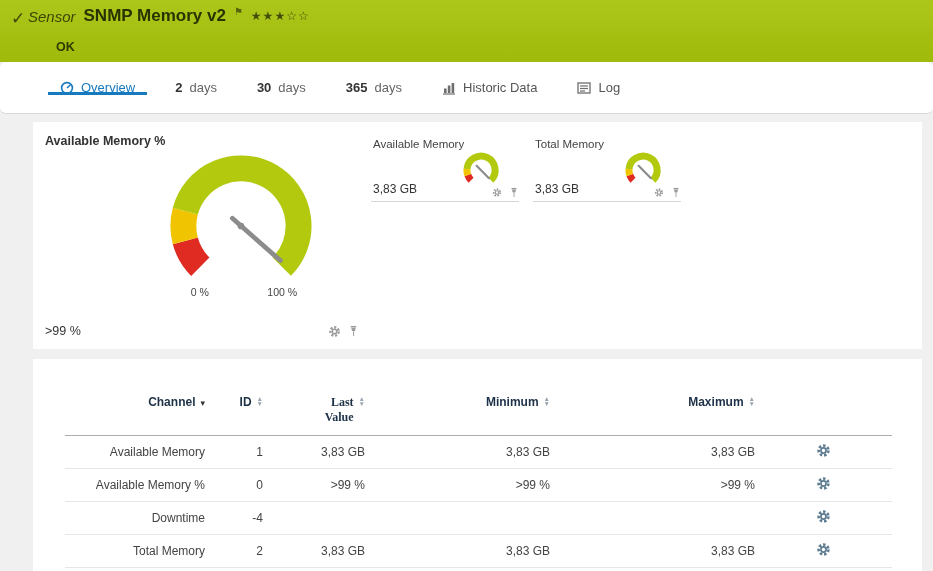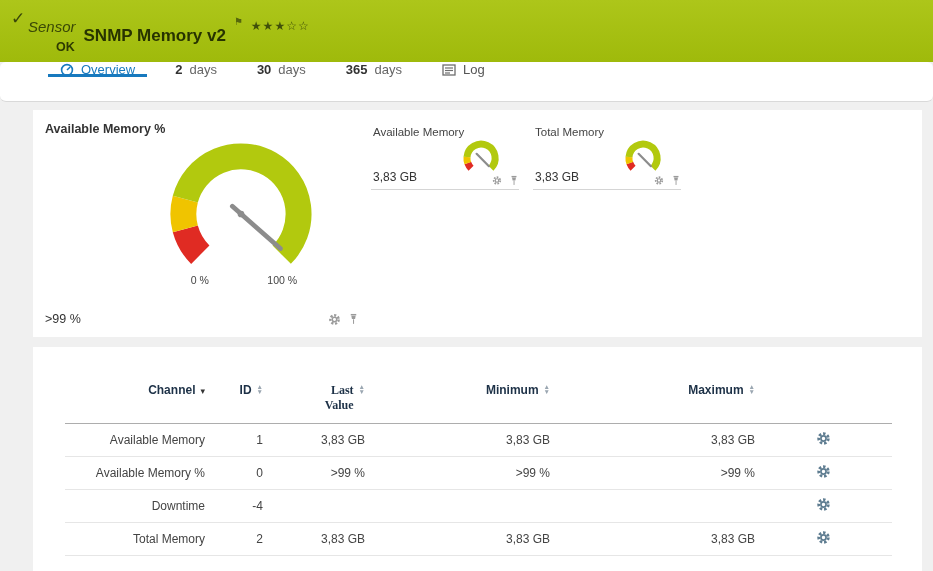--- a/index.html
+++ b/index.html
@@ -7,27 +7,27 @@
     width: 933px; height: 571px; margin: 0; overflow: hidden;
     font-family: "Liberation Sans", "DejaVu Sans", sans-serif;
     background: #f0f0f0;
   }
 
   
   .topbar { height: 62px; background: linear-gradient(#adc61a, #9fba0b); position: relative; }
   .check { position: absolute; left: 11px; top: 8px; font-size: 17px; font-weight: bold; color: #39470a; }
   .title-line { position: absolute; left: 28px; top: 6px; display: flex; align-items: center; gap: 8px; }
   .sensor-kind { font-style: italic; font-size: 15px; color: #3a4806; }
-  .sensor-title { font-size: 17px; font-weight: bold; color: #273300; margin-top: 20px; }
+  .sensor-title { font-size: 17px; font-weight: bold; color: #273300; }
   .flag { font-size: 10px; color: #55660c; position: relative; top: -5px; }
   .stars { font-size: 12px; color: #40500a; letter-spacing: 1px; }
   .status-ok { position: absolute; left: 56px; top: 40px; font-size: 12.5px; font-weight: bold; color: #2f3b02; }
 
   
-  .tabbar { height: 40px; background: #fff; border-bottom: 1px solid #d9d9d9; display: flex; align-items: flex-start; padding-left: 40px; border-radius: 6px; }
+  .tabbar { height: 52px; background: #fff; border-bottom: 1px solid #d9d9d9; display: flex; align-items: center; padding-left: 40px; border-radius: 6px; }
   .tab { display: flex; align-items: center; gap: 7px; padding: 0 20px; font-size: 13px; color: #555; cursor: pointer; position: relative; white-space: nowrap; }
   .tab .num { font-weight: bold; color: #333; }
   .tab .word { color: #666; }
   .tab.active { color: #1779be; }
   .tab.active::after { content: ""; position: absolute; left: 8px; right: 8px; bottom: 0; height: 3px; background: #1779be; }
   .ticon { display: inline-flex; color: #6e6e6e; }
   .tab.active .ticon { color: #1779be; }
 
   
   .content { padding: 8px 11px 0 33px; }
@@ -103,20 +103,31 @@
     <span class="num">2</span>
     <span class="word">days</span>
   </div>
   <div class="tab">
     <span class="num">30</span>
     <span class="word">days</span>
   </div>
   <div class="tab">
     <span class="num">365</span>
     <span class="word">days</span>
+  </div>
+  <div class="tab">
+    <span class="ticon">
+      <svg viewBox="0 0 14 14" width="14" height="14">
+          <path d="M1 13 h12" stroke="currentColor" stroke-width="1.2"></path>
+          <rect x="2" y="7.5" width="2.6" height="4.5" fill="currentColor"></rect>
+          <rect x="5.8" y="4.5" width="2.6" height="7.5" fill="currentColor"></rect>
+          <rect x="9.6" y="2" width="2.6" height="10" fill="currentColor"></rect>
+        </svg>
+    </span>
+    <span>Historic Data</span>
   </div>
   <div class="tab">
     <span class="ticon">
       <svg viewBox="0 0 14 14" width="14" height="14">
           <rect x="1" y="2" width="12" height="10" fill="none" stroke="currentColor" stroke-width="1.3"></rect>
           <line x1="3" y1="5" x2="11" y2="5" stroke="currentColor" stroke-width="1.2"></line>
           <line x1="3" y1="7.5" x2="11" y2="7.5" stroke="currentColor" stroke-width="1.2"></line>
           <line x1="3" y1="10" x2="8" y2="10" stroke="currentColor" stroke-width="1.2"></line>
         </svg>
     </span>

